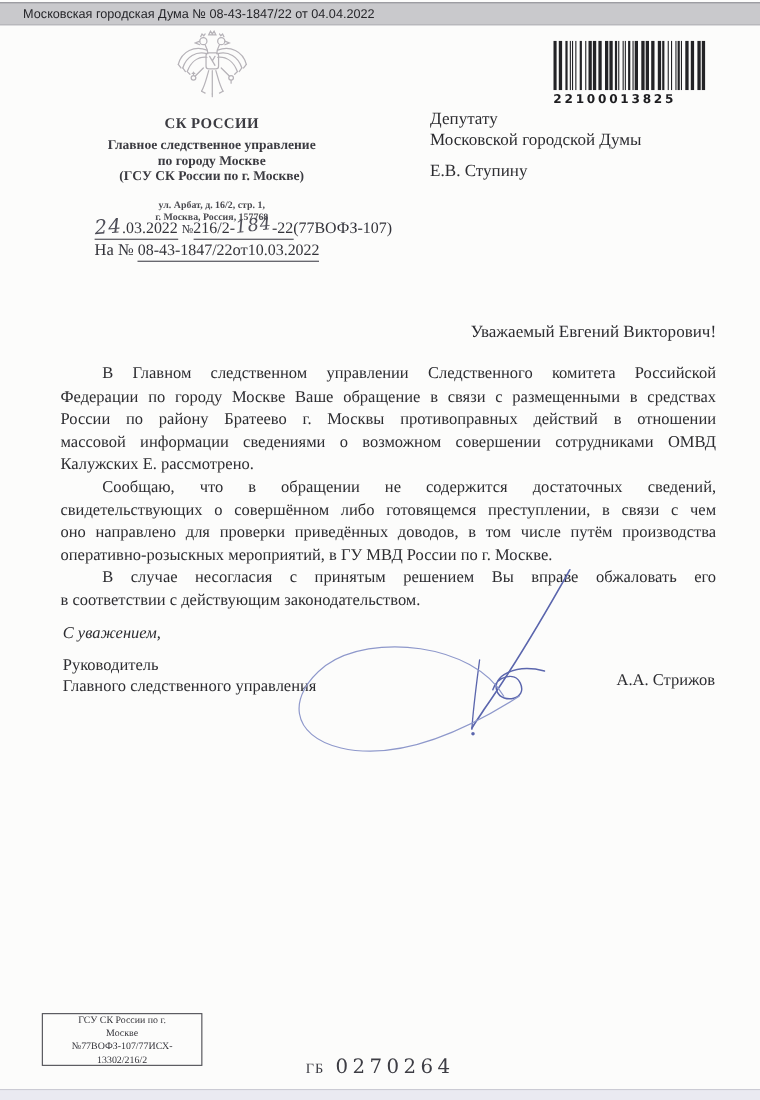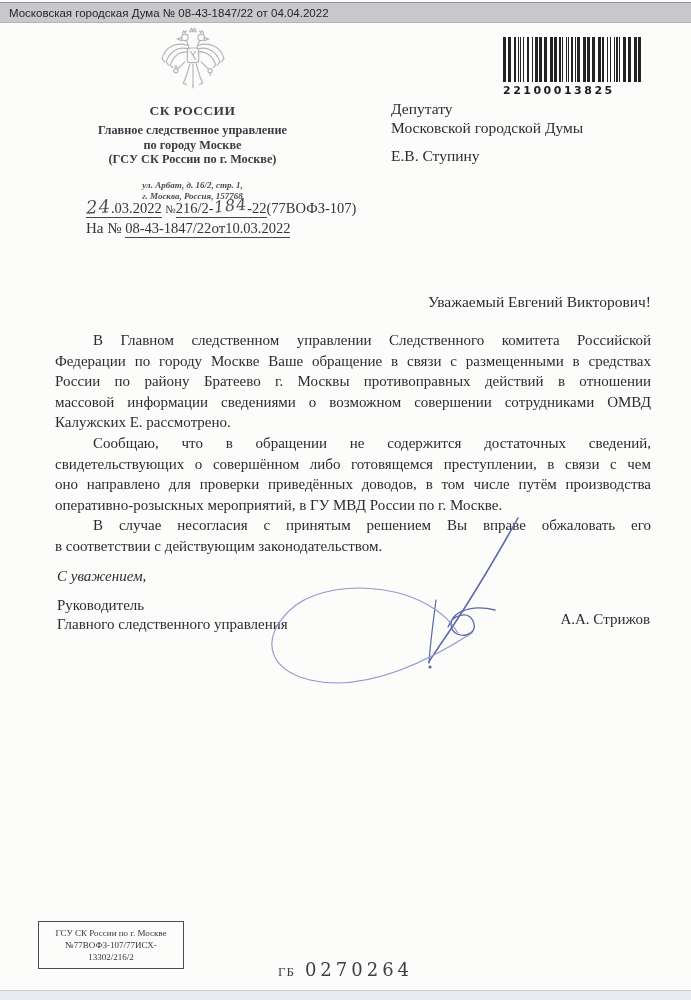--- a/index.html
+++ b/index.html
@@ -2,28 +2,28 @@
 <html><head>
 <meta charset="utf-8">
 <style>
   html,body{margin:0;padding:0;}
   body{width:691px;height:1000px;overflow:hidden;background:#ffffff;}
   .page{position:relative;width:691px;height:1000px;background:#fcfcfb;
         font-family:"Liberation Serif",serif;color:#2f2f33;}
   
   .topbar{position:absolute;top:2px;left:0;right:0;height:21px;background:#c9c9cc;
           border-top:1px solid #8f8f96;border-bottom:1px solid #b4b4b9;
-          display:flex;align-items:center;padding-left:9px;box-sizing:border-box;
+          display:flex;align-items:center;padding-left:21px;box-sizing:border-box;
           font-family:"Liberation Sans",sans-serif;font-size:11.5px;color:#26262a;}
   
   .letterhead{position:absolute;left:35px;top:26px;width:315px;text-align:center;}
   .emblem{opacity:.8;}
   .lh-name{font-weight:bold;font-size:13.5px;letter-spacing:.4px;color:#3b3b41;margin-top:3px;}
   .lh-dept{font-weight:bold;font-size:12.3px;line-height:14.5px;color:#3b3b41;margin-top:4px;}
-  .lh-addr{font-weight:bold;font-size:9px;line-height:11px;color:#4a4a50;margin-top:13px;font-style:italic;}
+  .lh-addr{font-weight:bold;font-size:9px;line-height:11px;color:#4a4a50;margin-top:13px;}
   
   .refblock{position:absolute;left:86px;top:196px;font-size:14.5px;color:#33333a;}
   .refline{white-space:nowrap;}
   .hw{font-family:"DejaVu Serif",serif;font-style:italic;font-size:18px;color:#4e4e58;
       letter-spacing:1px;display:inline-block;transform:rotate(-4deg);}
   .hw.small{font-size:16px;transform:rotate(-6deg) translateY(-2px);}
   .u{border-bottom:1px solid #44444c;padding-bottom:1px;}
   .tiny{font-size:15px;}
   .numsign{font-size:11px;}
   .refline2{margin-top:3px;}
@@ -44,21 +44,21 @@
   .body-text .line.first{text-indent:38px;}
   .body-text .line.last{text-align-last:left;}
   
   .closing{position:absolute;left:57px;top:568px;font-style:italic;font-size:15px;color:#2c2c30;}
   .sig-title{position:absolute;left:57px;top:596px;font-size:15px;line-height:18.5px;color:#2c2c30;}
   .signer{position:absolute;right:41px;top:611px;font-size:15px;color:#2c2c30;}
   .signature-svg{position:absolute;left:240px;top:505px;}
   
   .stamp{position:absolute;left:38px;top:921px;width:146px;height:48px;border:1.5px solid #4c4c52;
          box-sizing:border-box;display:flex;flex-direction:column;justify-content:center;
-         text-align:center;font-size:9px;line-height:12px;color:#35353b;padding:2px;}
+         text-align:center;font-size:9px;line-height:12px;color:#35353b;padding:18px;}
   .serial{position:absolute;left:0;right:0;top:959px;text-align:center;color:#3d3d44;}
   .serial .series{font-size:13px;letter-spacing:1px;margin-right:10px;}
   .serial .num{font-family:"DejaVu Serif",serif;font-size:18px;letter-spacing:4px;font-weight:500;}
   .bottom-strip{position:absolute;left:0;right:0;bottom:0;height:9px;background:#eaeaf1;
                 border-top:1px solid #cbcbd4;}
 </style>
 </head>
 <body>
 
 <div class="page">

